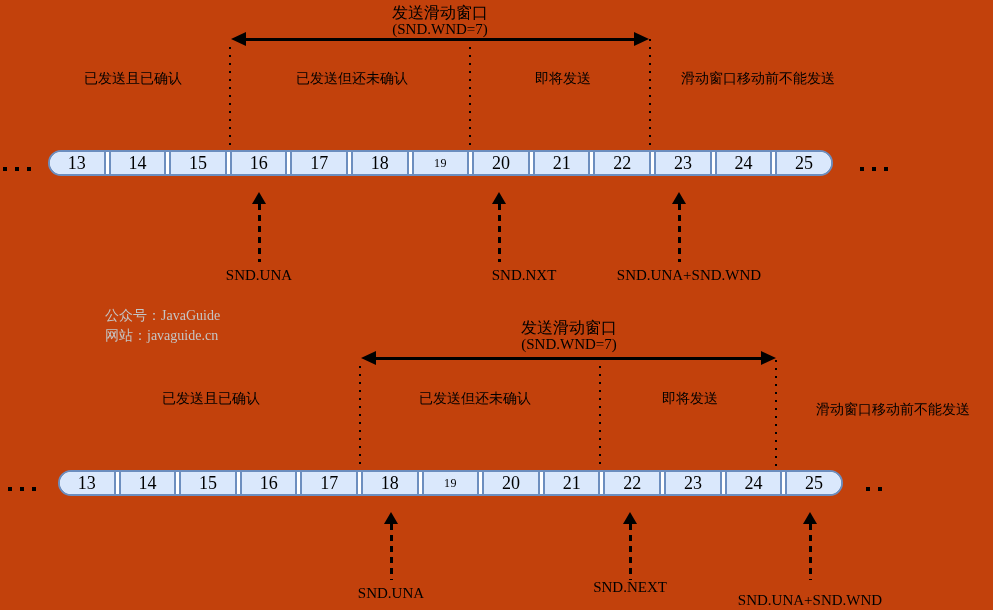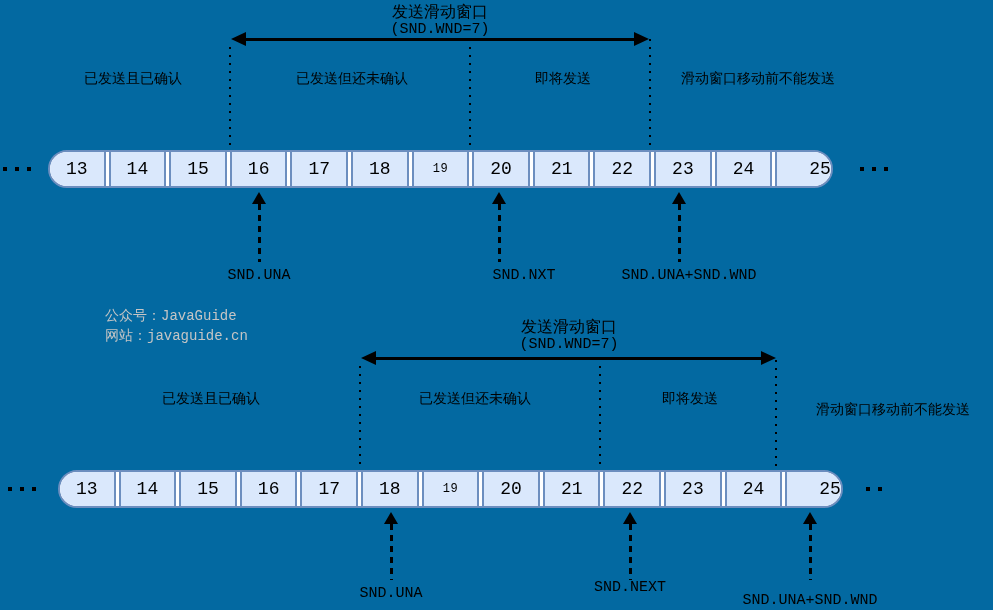--- a/index.html
+++ b/index.html
@@ -1,17 +1,17 @@
 <!DOCTYPE html>
 <html style="--cell-fill: #dae8fc; --cell-border: #6c8ebf; --wm: #c5c5c5;"><head>
 <meta charset="utf-8">
 <style>
   html,body{margin:0;padding:0;background:#ffffff;}
-  #canvas{position:relative;width:993px;height:610px;background:#0369a1;overflow:hidden;
-          font-family:Liberation Mono, monospace;color:#000;}
+  #canvas{position:relative;width:993px;height:610px;background:#c2410c;overflow:hidden;
+          font-family:Liberation Serif, serif;color:#000;}
 
   .abs{position:absolute;}
   .cxy{transform:translateX(-50%);white-space:nowrap;}
 
   
   .win-title{font-size:16px;line-height:18px;text-align:center;}
   .win-sub{font-size:15px;line-height:17px;text-align:center;}
 
   
   .h-arrow{height:14px;}
@@ -21,27 +21,27 @@
   .h-arrow .head-r{position:absolute;right:0;top:0;width:0;height:0;
     border-top:7px solid transparent;border-bottom:7px solid transparent;border-left:15px solid #000;}
 
   
   .vdot{width:2px;background-image:repeating-linear-gradient(to bottom,#000 0 2.5px,transparent 2.5px 8px);}
 
   
   .region{font-size:14px;}
 
   
-  .pipe{width:785px;height:38px;box-sizing:border-box;border:2px solid var(--cell-border,#6c8ebf);
+  .pipe{width:785px;height:26px;box-sizing:border-box;border:2px solid var(--cell-border,#6c8ebf);
         border-radius:19px;background:#fff;display:flex;gap:3px;overflow:hidden;}
   .cell{flex:1;background:var(--cell-fill,#dae8fc);border-left:2px solid var(--cell-border,#6c8ebf);
         border-right:2px solid var(--cell-border,#6c8ebf);display:flex;align-items:center;justify-content:center;
         font-size:18px;}
   .cell:first-child{border-left:none;border-radius:17px 0 0 17px;}
-  .cell:last-child{border-right:none;border-radius:0 17px 17px 0;justify-content:flex-end;}
+  .cell:last-child{border-right:none;border-radius:0 17px 17px 0;}
   .cell-alt{font-size:12px;font-weight:300;letter-spacing:.5px;}
 
   
   .v-pointer{width:16px;}
   .v-pointer .head{position:absolute;left:1px;top:0;width:0;height:0;
     border-left:7px solid transparent;border-right:7px solid transparent;border-bottom:12px solid #000;}
   .v-pointer .dash{position:absolute;left:6.5px;top:12px;bottom:0;width:3px;
     background-image:repeating-linear-gradient(to bottom,#000 0 6px,transparent 6px 11px);}
 
   .ptr-label{font-size:15px;}

